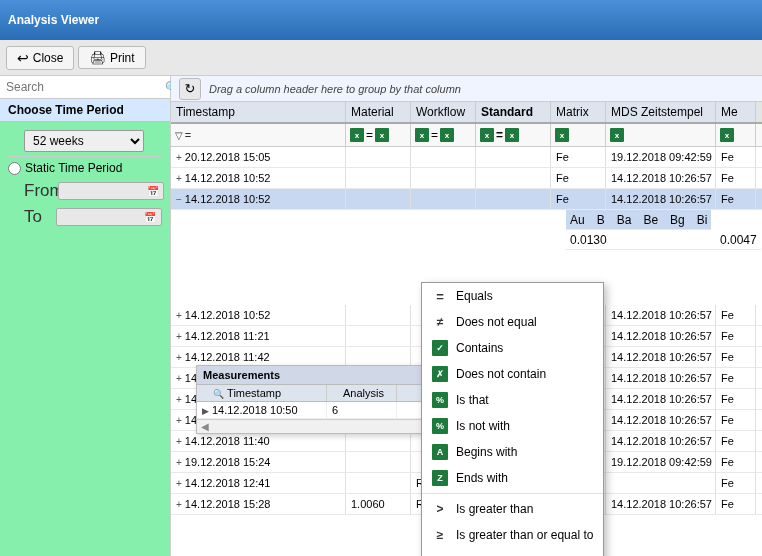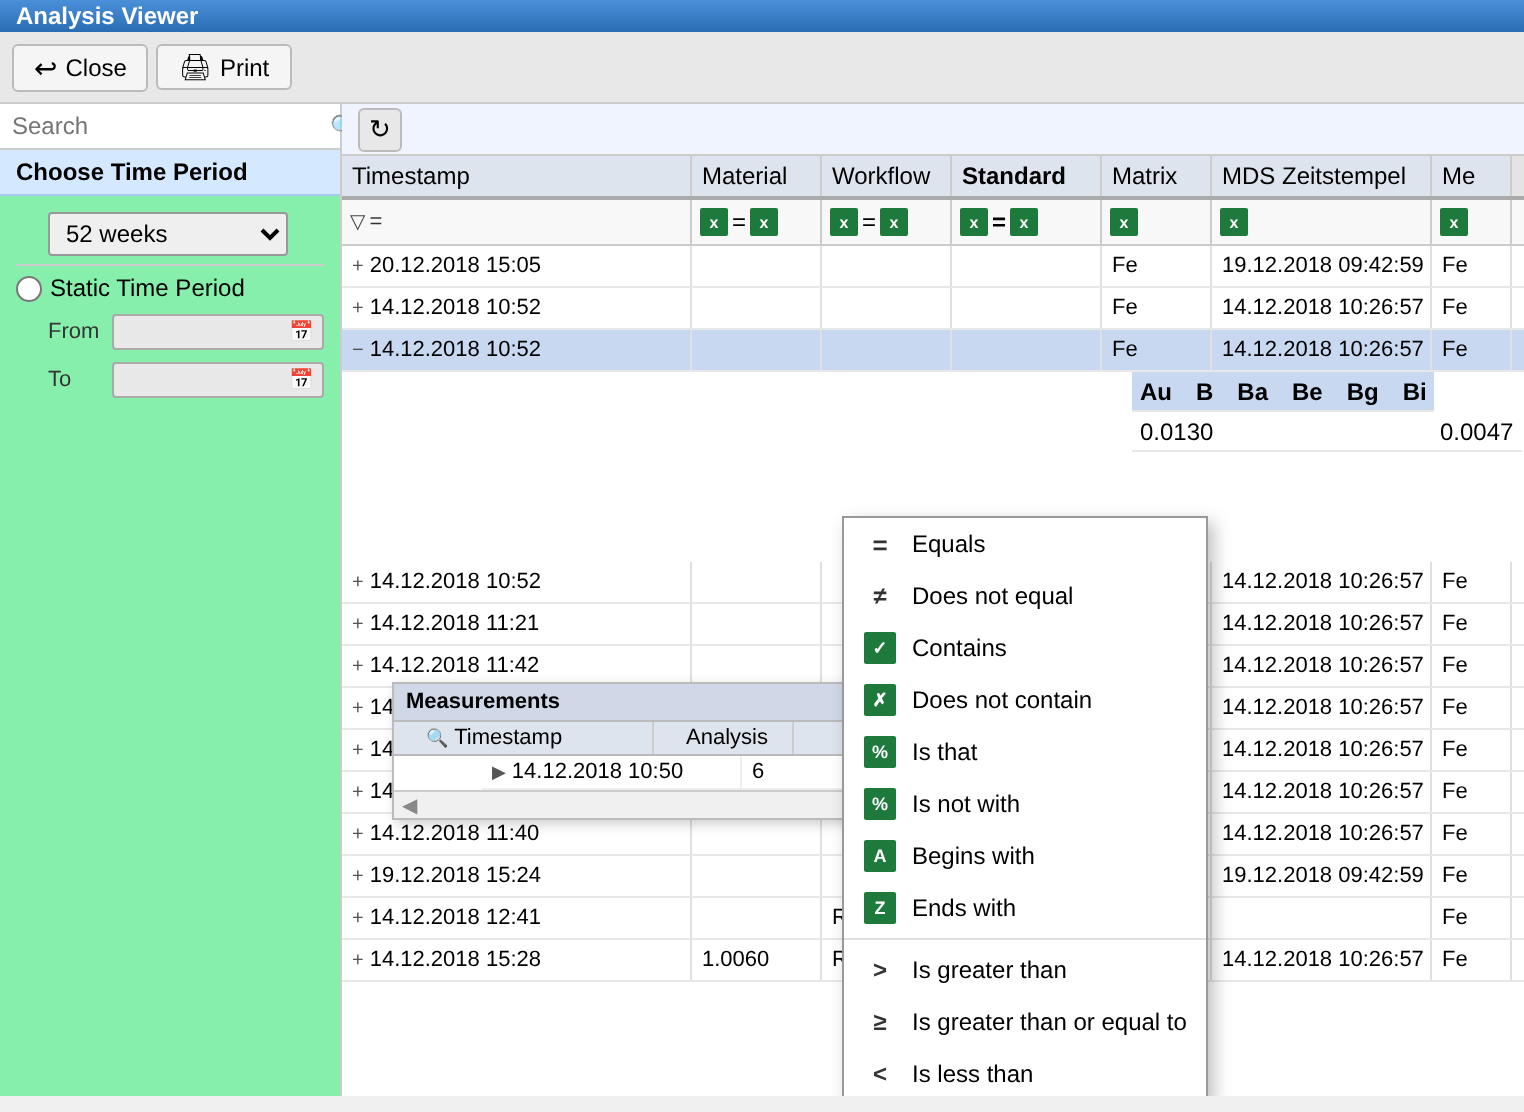--- a/index.html
+++ b/index.html
@@ -5,21 +5,21 @@
     * { box-sizing: border-box; margin: 0; padding: 0; font-family: 'Segoe UI', Tahoma, Arial, sans-serif; font-size: 12px; }
     body { width: 762px; height: 556px; overflow: hidden; background: #f0f0f0; }
 
     
     .title-bar {
       background: linear-gradient(to bottom, #4a90d9, #2a6db5);
       color: white;
       padding: 4px 8px;
       font-size: 13px;
       font-weight: bold;
-      height: 16px;
+      height: 40px;
       display: flex;
       align-items: center;
     }
 
     
     .toolbar {
       background: #e8e8e8;
       border-bottom: 1px solid #ccc;
       padding: 4px 6px;
       display: flex;
@@ -114,21 +114,21 @@
       margin-left: 16px;
       margin-top: 6px;
     }
     .label-input-row {
       display: flex;
       align-items: center;
       gap: 6px;
     }
     .label-input-row label {
       width: 28px;
-      font-size: 11px;
+      font-size: 17px;
       color: #333;
     }
     .date-input {
       display: flex;
       align-items: center;
       background: #e8e8e8;
       border: 1px solid #aaa;
       border-radius: 2px;
       padding: 2px 4px;
       font-size: 11px;
@@ -287,21 +287,20 @@
     .sub-col-h {
       padding: 2px 16px;
       font-size: 11px;
       border-right: 1px solid #ccc;
     }
     .sub-col-ts { width: 130px; }
     .sub-col-an { width: 70px; }
     .sub-row {
       display: flex;
       border-bottom: 1px solid #eee;
-      margin-left: 44px;
     }
     .sub-cell {
       padding: 2px 5px;
       font-size: 11px;
       border-right: 1px solid #eee;
     }
     .sub-scroll-indicator {
       background: #f0f0f0;
       border-top: 1px solid #ccc;
       height: 14px;
@@ -416,20 +415,21 @@
           </div>
         </div>
       </div>
     </div>
   </div>
 
   <div class="right-content">
 
     <div class="drag-banner">
       <div class="refresh-btn">↻</div>
+      <span style="font-size:11px; color:#444; font-style:italic;">Drag a column header here to group by that column</span>
     </div>
 
     <div class="table-container">
 
       <div class="grid-header">
         <div class="header-cell col-timestamp">
           <span>Timestamp</span>
         </div>
         <div class="header-cell col-material">
           <span>Material</span>
@@ -526,21 +526,21 @@
               <div class="sub-cell sub-col-ts">
                 <span style="font-size:9px; color:#555; margin-right:3px;">▶</span>14.12.2018 10:50
               </div>
               <div class="sub-cell sub-col-an">6</div>
             </div>
             <div class="sub-scroll-indicator">
               <span style="font-size:10px; color:#888;">◀</span>
             </div>
           </div>
 
-          <div style="position:absolute; left:395px; top:0; display:flex; font-size:11px; border-bottom:1px solid #e8e8e8; background:#c8d8f0; height:20px; align-items:center; padding: 0 4px; font-weight: bold;">
+          <div style="position:absolute; left:395px; top:0; display:flex; font-size:11px; border-bottom:1px solid #e8e8e8; background:#c8d8f0; height:20px; align-items:center; padding: 0 4px;">
             <span style="margin-right:12px;">Au</span>
             <span style="margin-right:12px;">B</span>
             <span style="margin-right:12px;">Ba</span>
             <span style="margin-right:12px;">Be</span>
             <span style="margin-right:12px;">Bg</span>
             <span>Bi</span>
           </div>
           <div style="position:absolute; left:395px; top:20px; display:flex; font-size:11px; border-bottom:1px solid #e8e8e8; background:white; height:20px; align-items:center; padding: 0 4px;">
             <span style="width:30px;">0.0130</span>
             <span style="width:30px;"></span>

